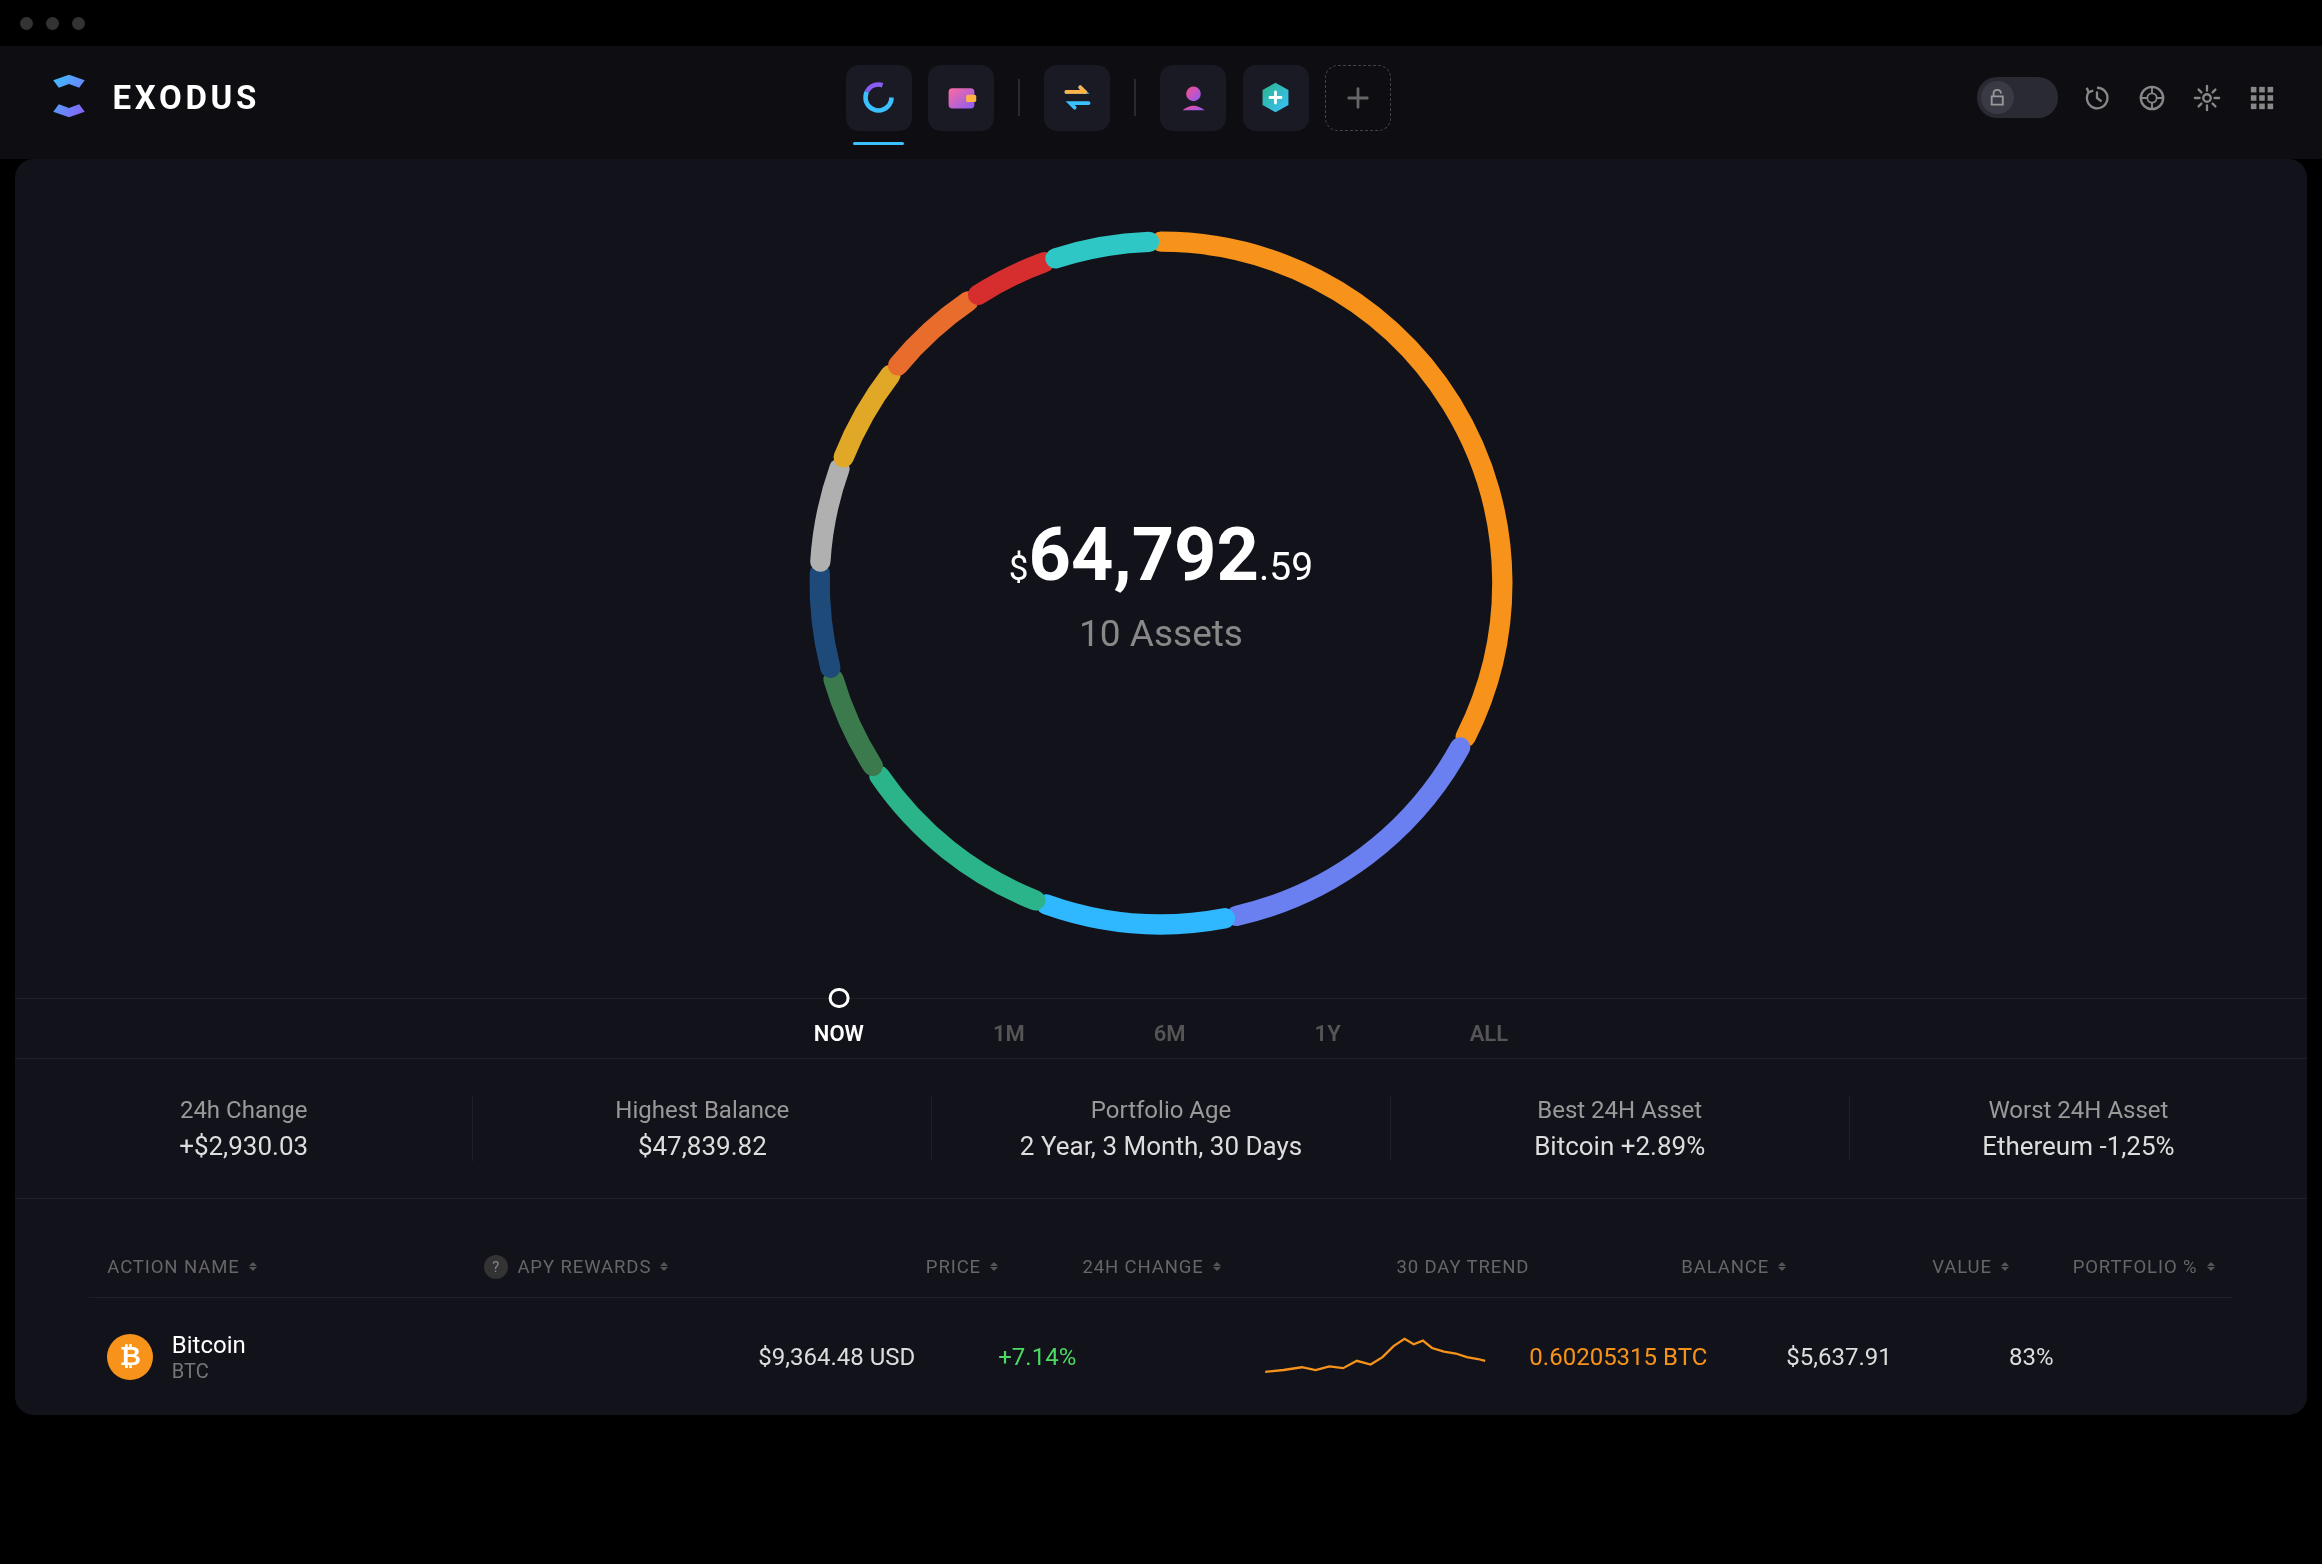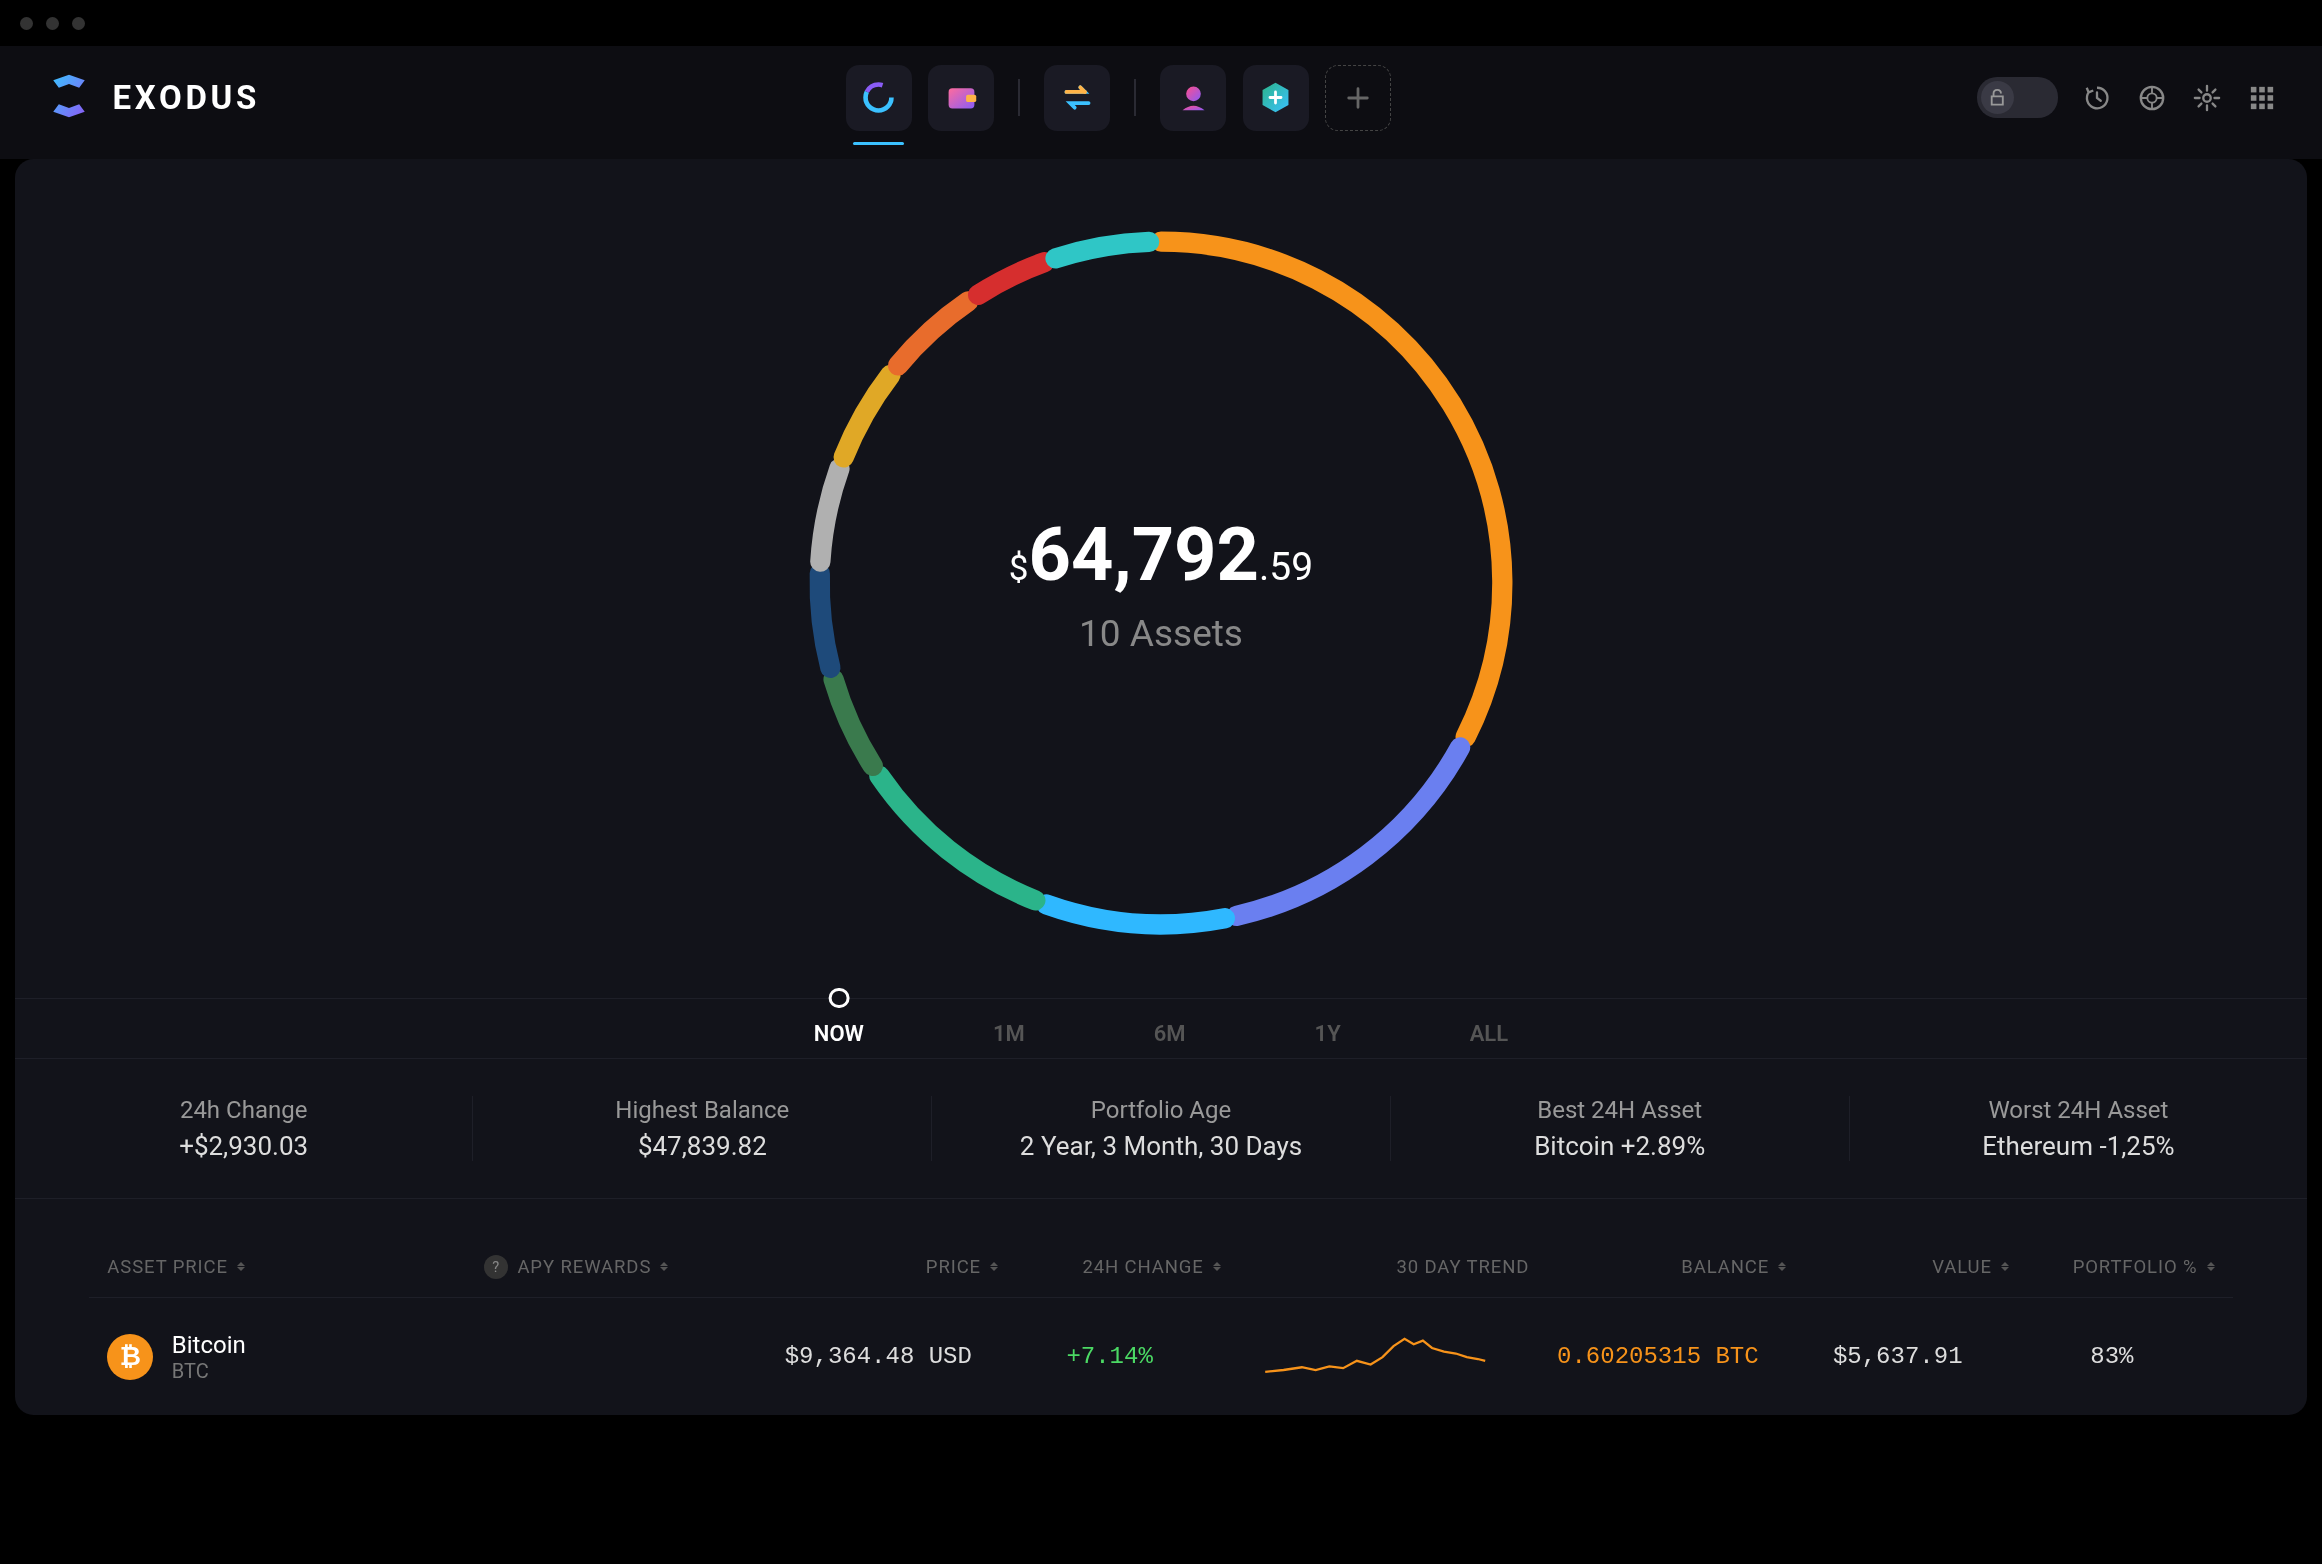--- a/index.html
+++ b/index.html
@@ -331,21 +331,21 @@
     color: #fff;
   }
   .asset-ticker {
     font-size: 20px;
     color: #777;
   }
   .td {
     font-size: 24px;
     color: #ddd;
   }
-  .td.right { text-align: center; font-family: Liberation Mono, monospace; }
+  .td.right { text-align: left; }
   .td.green { color: #4bd964; }
   .td.orange { color: #f7931a; }
   .sparkline {
     width: 100%;
     height: 55px;
   }
 </style>
 </head>
 <body>
 
@@ -526,21 +526,21 @@
     <div class="stat">
       <div class="stat-label">Worst 24H Asset</div>
       <div class="stat-value">Ethereum -1,25%</div>
     </div>
   </div>
 
   <div class="table-section">
 
     <div class="table-header">
       <div class="th">
-        <span>ASSET PRICE</span>
+        <span>ACTION NAME</span>
         <span class="sort-arrows">
             <span class="up"></span>
             <span class="down"></span>
           </span>
       </div>
       <div class="th">
         <span class="help-circle">?</span>
         <span>APY REWARDS</span>
         <span class="sort-arrows">
             <span class="up"></span>

